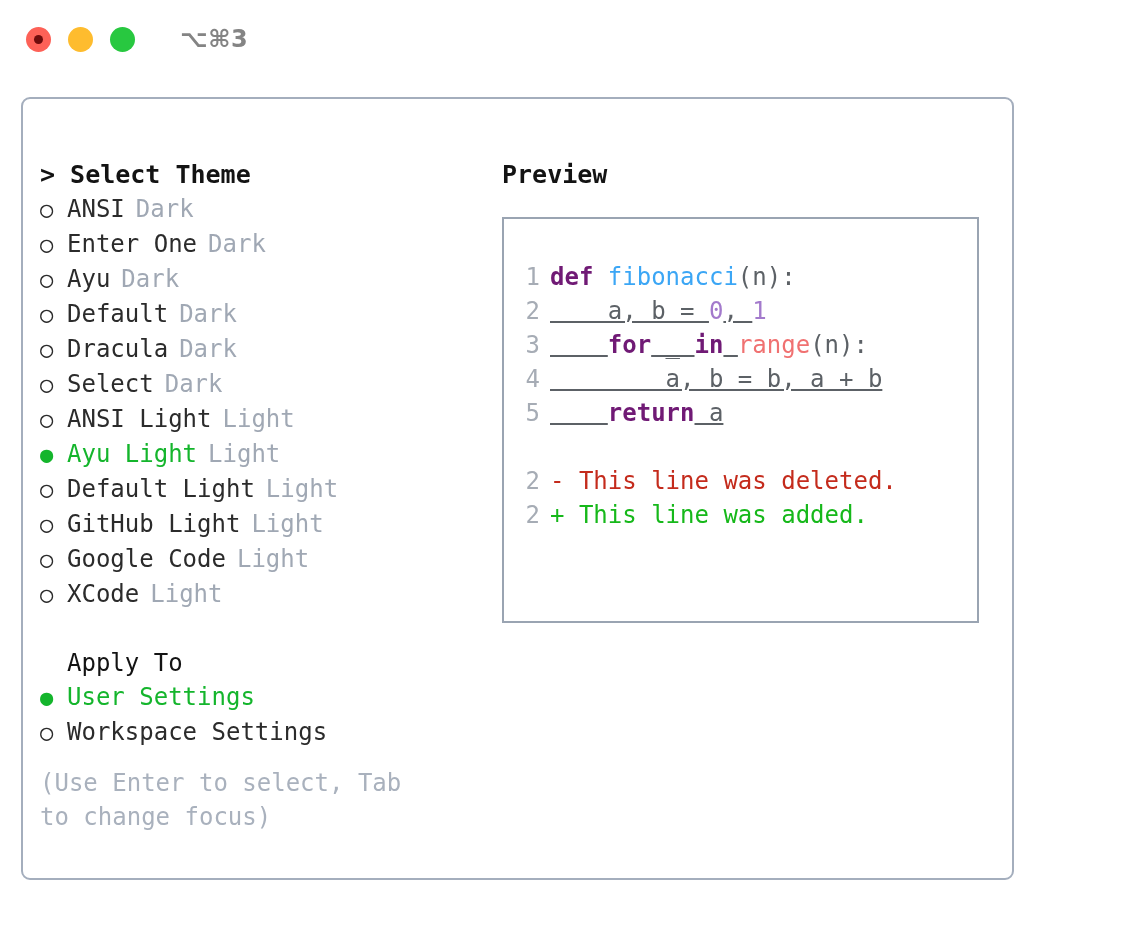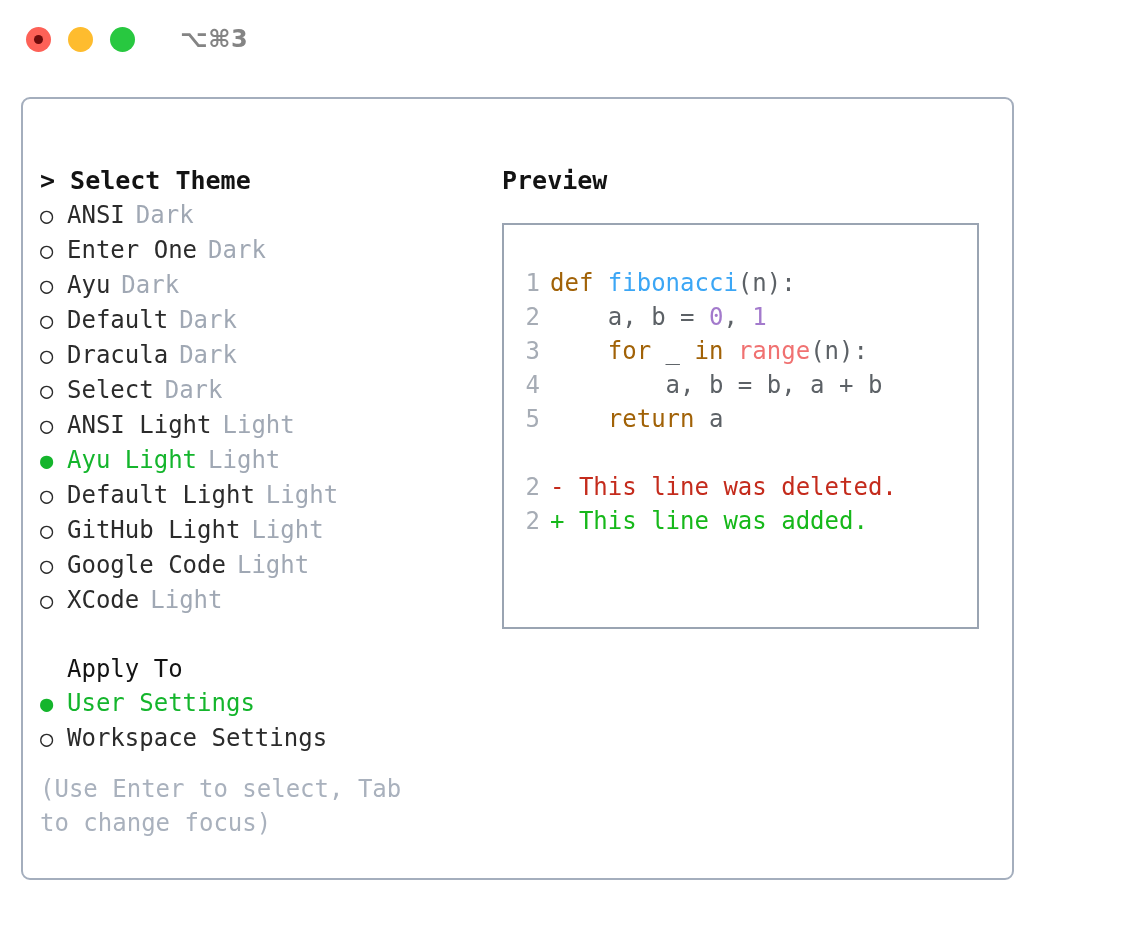--- a/index.html
+++ b/index.html
@@ -69,21 +69,21 @@
     top: 97px;
     width: 993px;
     height: 783px;
     border: 2px solid #a4aebd;
     border-radius: 9px;
     background: #ffffff;
   }
 
   .panel-inner {
     position: absolute;
-    left: 0; top: 18px;
+    left: 0; top: 12px;
     width: 100%;
     height: 100%;
   }
 
   
   .left-col {
     position: absolute;
     left: 17px;
     top: 47px;
     width: 430px;
@@ -165,25 +165,25 @@
     line-height: 34px;
     white-space: pre;
   }
   .ln {
     color: #a6acb5;
     display: inline-block;
     width: 18px;
     text-align: right;
     margin-right: 10px;
   }
-  .kw   { color: #a16207; }
+  .kw   { color: #701a75; font-weight: bold; }
   .fn   { color: #3ba6f5; }
   .bi   { color: #f07171; }
   .num  { color: #a37acc; }
-  .plain{ color: #5c6166; }
+  .plain{ color: #5c6166; text-decoration: underline; }
   .punc { color: #5c6166; }
 
   .blank-line { height: 34px; }
 
   .diff-ctx { color: #8b9097; }
   .diff-del { color: #c42b1c; }
   .diff-add { color: #16b81a; }
 </style>
 </head>
 <body>

